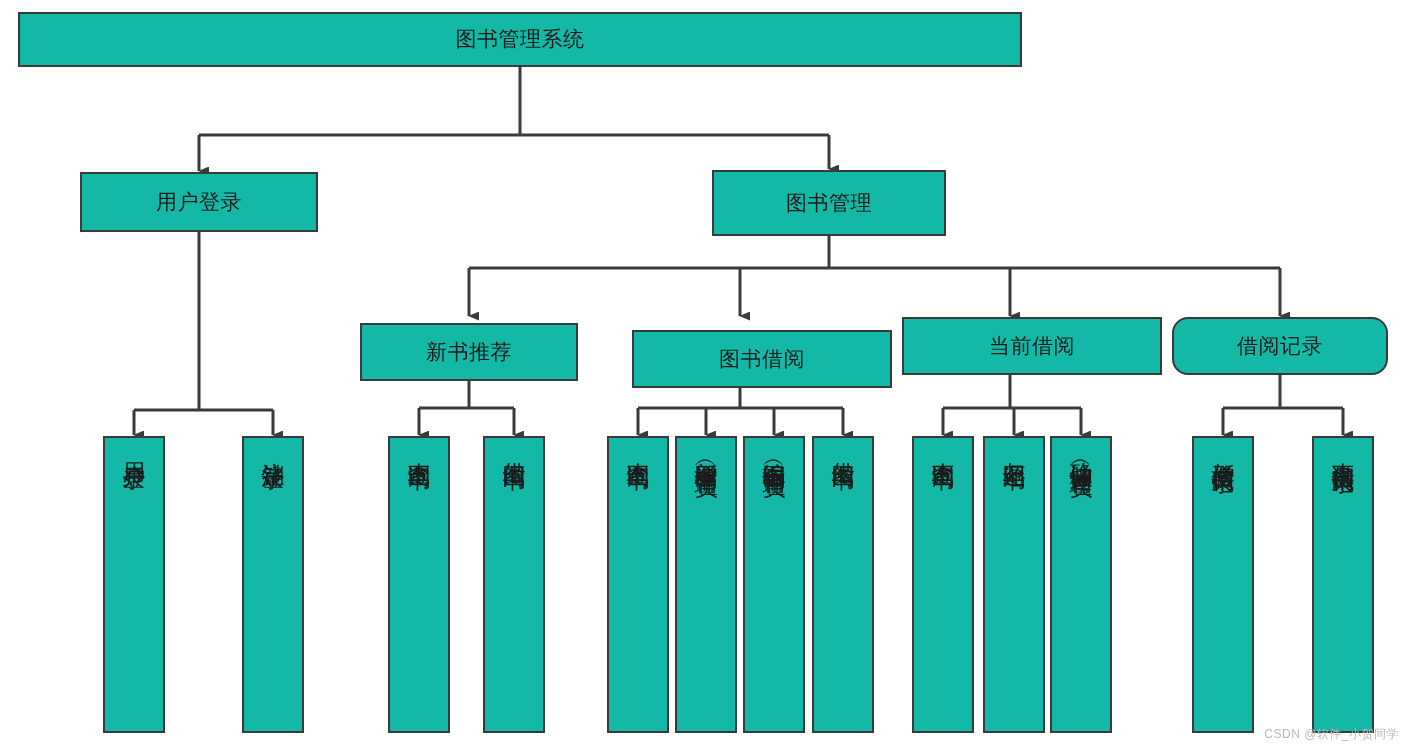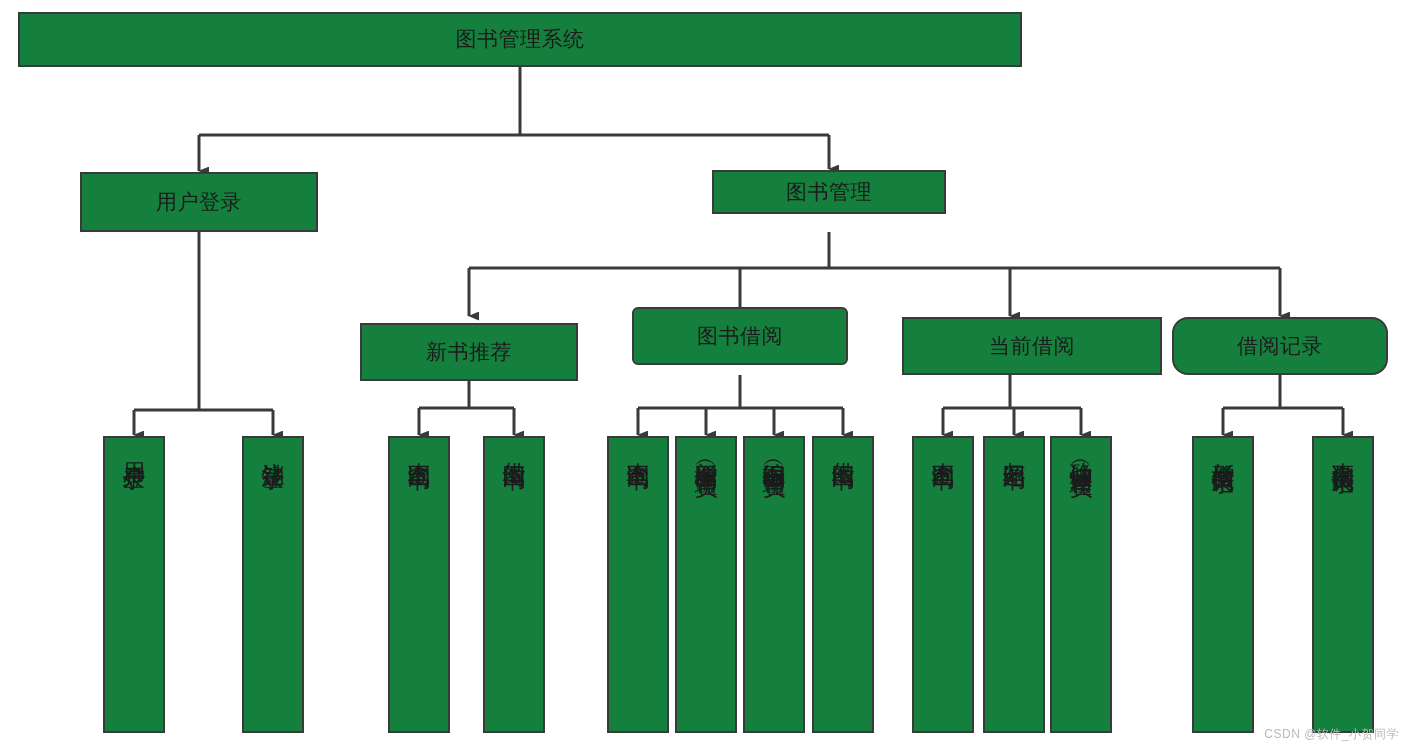--- a/index.html
+++ b/index.html
@@ -21,21 +21,21 @@
     position: absolute;
     left: 0;
     top: 0;
     width: 1405px;
     height: 747px;
   }
   .node {
     position: absolute;
     box-sizing: border-box;
     border: 2px solid #3a3a3a;
-    background: #15803d;
+    background: #14b8a6;
     display: flex;
     align-items: center;
     justify-content: center;
     color: #1b1b1b;
   }
   .node .lbl {
     display: block;
     text-align: center;
     line-height: 1.18;
     letter-spacing: 0.5px;
@@ -115,27 +115,27 @@
       </g>
   </svg>
 
   <div id="nodes-layer">
       <div class="node horiz" style="left: 18px; top: 12px; width: 1004px; height: 55px;">
         <span class="lbl">图书管理系统</span>
       </div>
       <div class="node horiz" style="left: 80px; top: 172px; width: 238px; height: 60px;">
         <span class="lbl">用户登录</span>
       </div>
-      <div class="node horiz" style="left: 712px; top: 170px; width: 234px; height: 44px;">
+      <div class="node horiz" style="left: 712px; top: 170px; width: 234px; height: 66px;">
         <span class="lbl">图书管理</span>
       </div>
       <div class="node horiz" style="left: 360px; top: 317px; width: 218px; height: 58px; margin-top: 6px;">
         <span class="lbl">新书推荐</span>
       </div>
-      <div class="node horiz" style="left: 632px; top: 307px; width: 216px; height: 58px; border-radius: 6px;">
+      <div class="node horiz" style="left: 632px; top: 330px; width: 260px; height: 58px;">
         <span class="lbl">图书借阅</span>
       </div>
       <div class="node horiz" style="left: 902px; top: 317px; width: 260px; height: 58px;">
         <span class="lbl">当前借阅</span>
       </div>
       <div class="node horiz" style="left: 1172px; top: 317px; width: 216px; height: 58px; border-radius: 16px;">
         <span class="lbl">借阅记录</span>
       </div>
       <div class="node vert" style="left: 103px; top: 436px; width: 62px; height: 297px;">
         <span class="lbl">用户登录</span>

